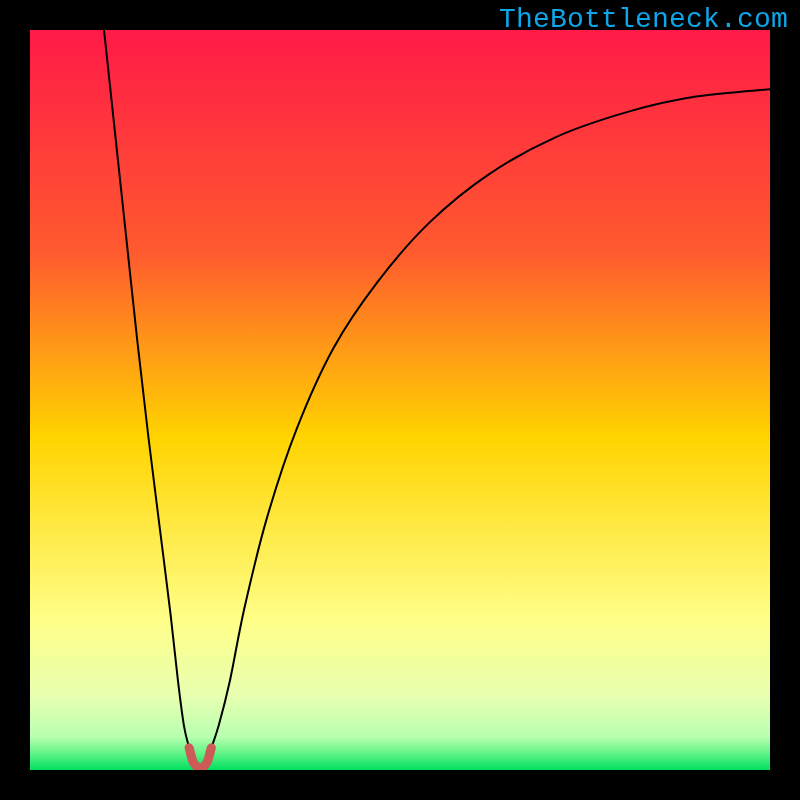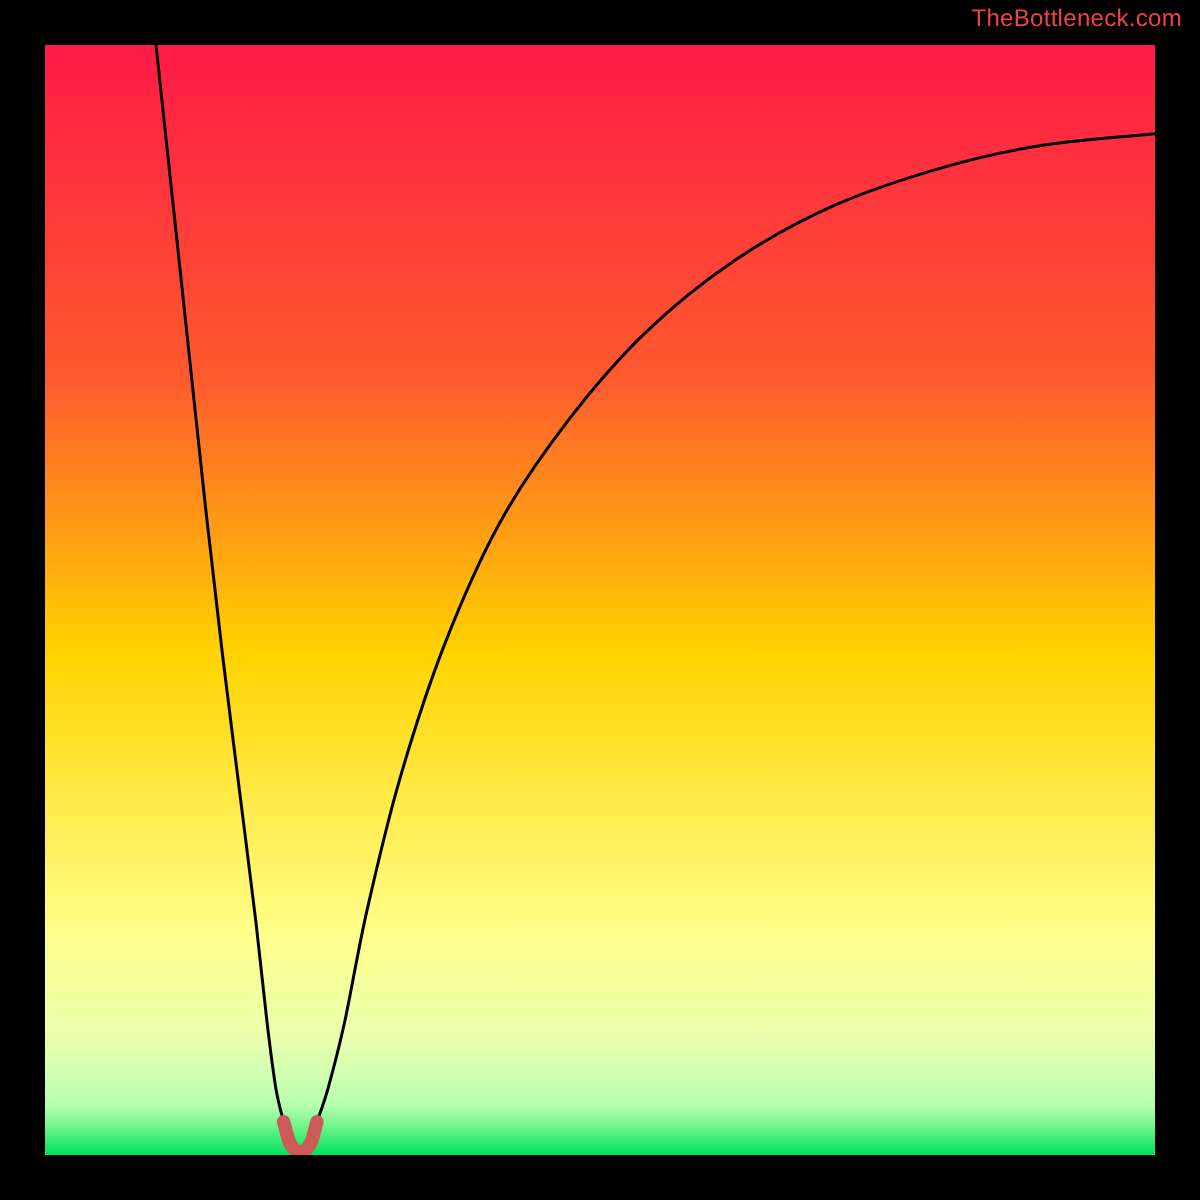--- a/index.html
+++ b/index.html
@@ -14,26 +14,27 @@
   .outer {
     position: relative;
     width: 800px;
     height: 800px;
     background: #000;
   }
   .watermark {
     position: absolute;
     top: 4px;
     right: 12px;
-    color: #ef4444;
-    font-size: 16px;
+    color: #0ea5e9;
+    font-size: 28px;
     font-weight: 400;
     letter-spacing: 0.2px;
     z-index: 10;
     user-select: none;
+    font-family: Liberation Mono, monospace;
   }
   .plot {
     position: absolute;
     left: 30px;
     top: 30px;
     width: 740px;
     height: 740px;
   }
   .plot svg {
     display: block;

